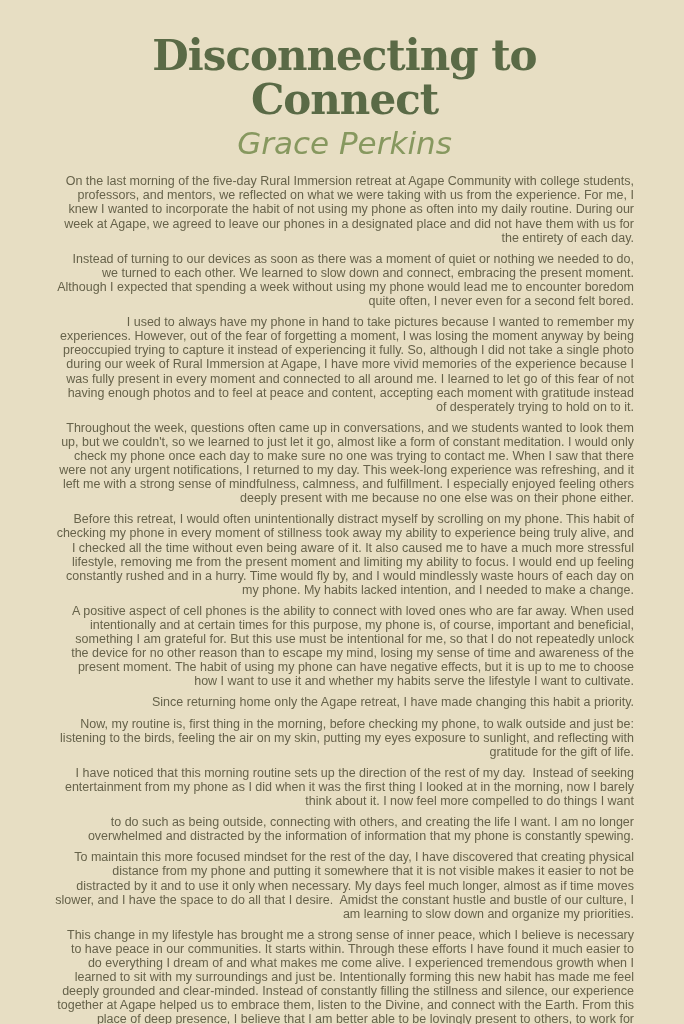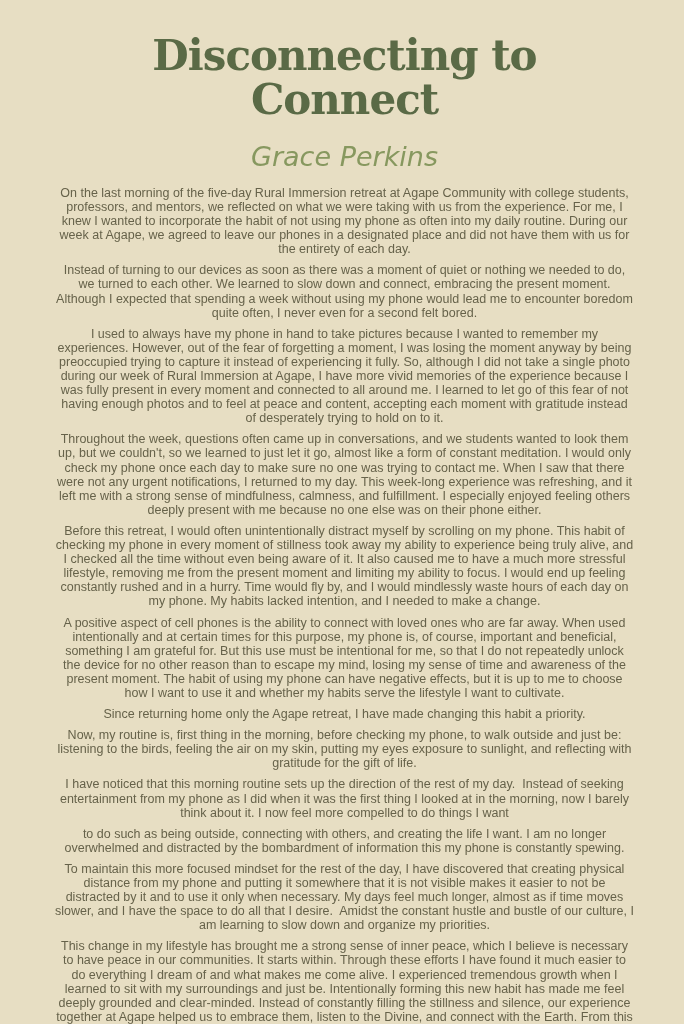--- a/index.html
+++ b/index.html
@@ -24,53 +24,53 @@
     padding: 0 0 4px 0;
     text-align: center;
     font-family: "DejaVu Serif", serif;
     font-weight: bold;
     font-size: 42px;
     line-height: 1.05;
     letter-spacing: -1px;
     color: var(--title, #5a6a46);
   }
   .byline {
-    margin: 16px 0 14px 0;
+    margin: 0 0 14px 0;
     text-align: center;
     font-family: "DejaVu Sans", sans-serif;
     font-style: italic;
     font-weight: normal;
-    font-size: 27px;
+    font-size: 31px;
     line-height: 1.1;
     color: var(--byline, #87985f);
   }
   .article-body p {
     margin: 0 0 7px 0;
     font-size: 12.5px;
     line-height: 14.1px;
     color: var(--body, #66624a);
     white-space: pre-wrap;
-    text-align: center;
+    text-align: right;
   }
 </style>
 </head>
 <body>
 
 <div class="page">
   <h1 class="page-title">Disconnecting to Connect</h1>
   <h2 class="byline">Grace Perkins</h2>
 
   <div class="article-body">
     <p>On the last morning of the five-day Rural Immersion retreat at Agape Community with college students, professors, and mentors, we reflected on what we were taking with us from the experience. For me, I knew I wanted to incorporate the habit of not using my phone as often into my daily routine. During our week at Agape, we agreed to leave our phones in a designated place and did not have them with us for the entirety of each day.</p>
     <p>Instead of turning to our devices as soon as there was a moment of quiet or nothing we needed to do, we turned to each other. We learned to slow down and connect, embracing the present moment. Although I expected that spending a week without using my phone would lead me to encounter boredom quite often, I never even for a second felt bored.</p>
     <p>I used to always have my phone in hand to take pictures because I wanted to remember my experiences. However, out of the fear of forgetting a moment, I was losing the moment anyway by being preoccupied trying to capture it instead of experiencing it fully. So, although I did not take a single photo during our week of Rural Immersion at Agape, I have more vivid memories of the experience because I was fully present in every moment and connected to all around me. I learned to let go of this fear of not having enough photos and to feel at peace and content, accepting each moment with gratitude instead of desperately trying to hold on to it.</p>
     <p>Throughout the week, questions often came up in conversations, and we students wanted to look them up, but we couldn't, so we learned to just let it go, almost like a form of constant meditation. I would only check my phone once each day to make sure no one was trying to contact me. When I saw that there were not any urgent notifications, I returned to my day. This week-long experience was refreshing, and it left me with a strong sense of mindfulness, calmness, and fulfillment. I especially enjoyed feeling others deeply present with me because no one else was on their phone either.</p>
     <p>Before this retreat, I would often unintentionally distract myself by scrolling on my phone. This habit of checking my phone in every moment of stillness took away my ability to experience being truly alive, and I checked all the time without even being aware of it. It also caused me to have a much more stressful lifestyle, removing me from the present moment and limiting my ability to focus. I would end up feeling constantly rushed and in a hurry. Time would fly by, and I would mindlessly waste hours of each day on my phone. My habits lacked intention, and I needed to make a change.</p>
     <p>A positive aspect of cell phones is the ability to connect with loved ones who are far away. When used intentionally and at certain times for this purpose, my phone is, of course, important and beneficial, something I am grateful for. But this use must be intentional for me, so that I do not repeatedly unlock the device for no other reason than to escape my mind, losing my sense of time and awareness of the present moment. The habit of using my phone can have negative effects, but it is up to me to choose how I want to use it and whether my habits serve the lifestyle I want to cultivate.</p>
     <p>Since returning home only the Agape retreat, I have made changing this habit a priority.</p>
     <p>Now, my routine is, first thing in the morning, before checking my phone, to walk outside and just be: listening to the birds, feeling the air on my skin, putting my eyes exposure to sunlight, and reflecting with gratitude for the gift of life.</p>
     <p>I have noticed that this morning routine sets up the direction of the rest of my day.  Instead of seeking entertainment from my phone as I did when it was the first thing I looked at in the morning, now I barely think about it. I now feel more compelled to do things I want</p>
-    <p>to do such as being outside, connecting with others, and creating the life I want. I am no longer overwhelmed and distracted by the bombardment of information this my phone is constantly spewing.</p>
+    <p>to do such as being outside, connecting with others, and creating the life I want. I am no longer overwhelmed and distracted by the information of information that my phone is constantly spewing.</p>
     <p>To maintain this more focused mindset for the rest of the day, I have discovered that creating physical distance from my phone and putting it somewhere that it is not visible makes it easier to not be distracted by it and to use it only when necessary. My days feel much longer, almost as if time moves slower, and I have the space to do all that I desire.  Amidst the constant hustle and bustle of our culture, I am learning to slow down and organize my priorities.</p>
     <p>This change in my lifestyle has brought me a strong sense of inner peace, which I believe is necessary to have peace in our communities. It starts within. Through these efforts I have found it much easier to do everything I dream of and what makes me come alive. I experienced tremendous growth when I learned to sit with my surroundings and just be. Intentionally forming this new habit has made me feel deeply grounded and clear-minded. Instead of constantly filling the stillness and silence, our experience together at Agape helped us to embrace them, listen to the Divine, and connect with the Earth. From this place of deep presence, I believe that I am better able to be lovingly present to others, to work for justice, and to promote peace.</p>
   </div>
 
 </div>
 
 </body></html>

